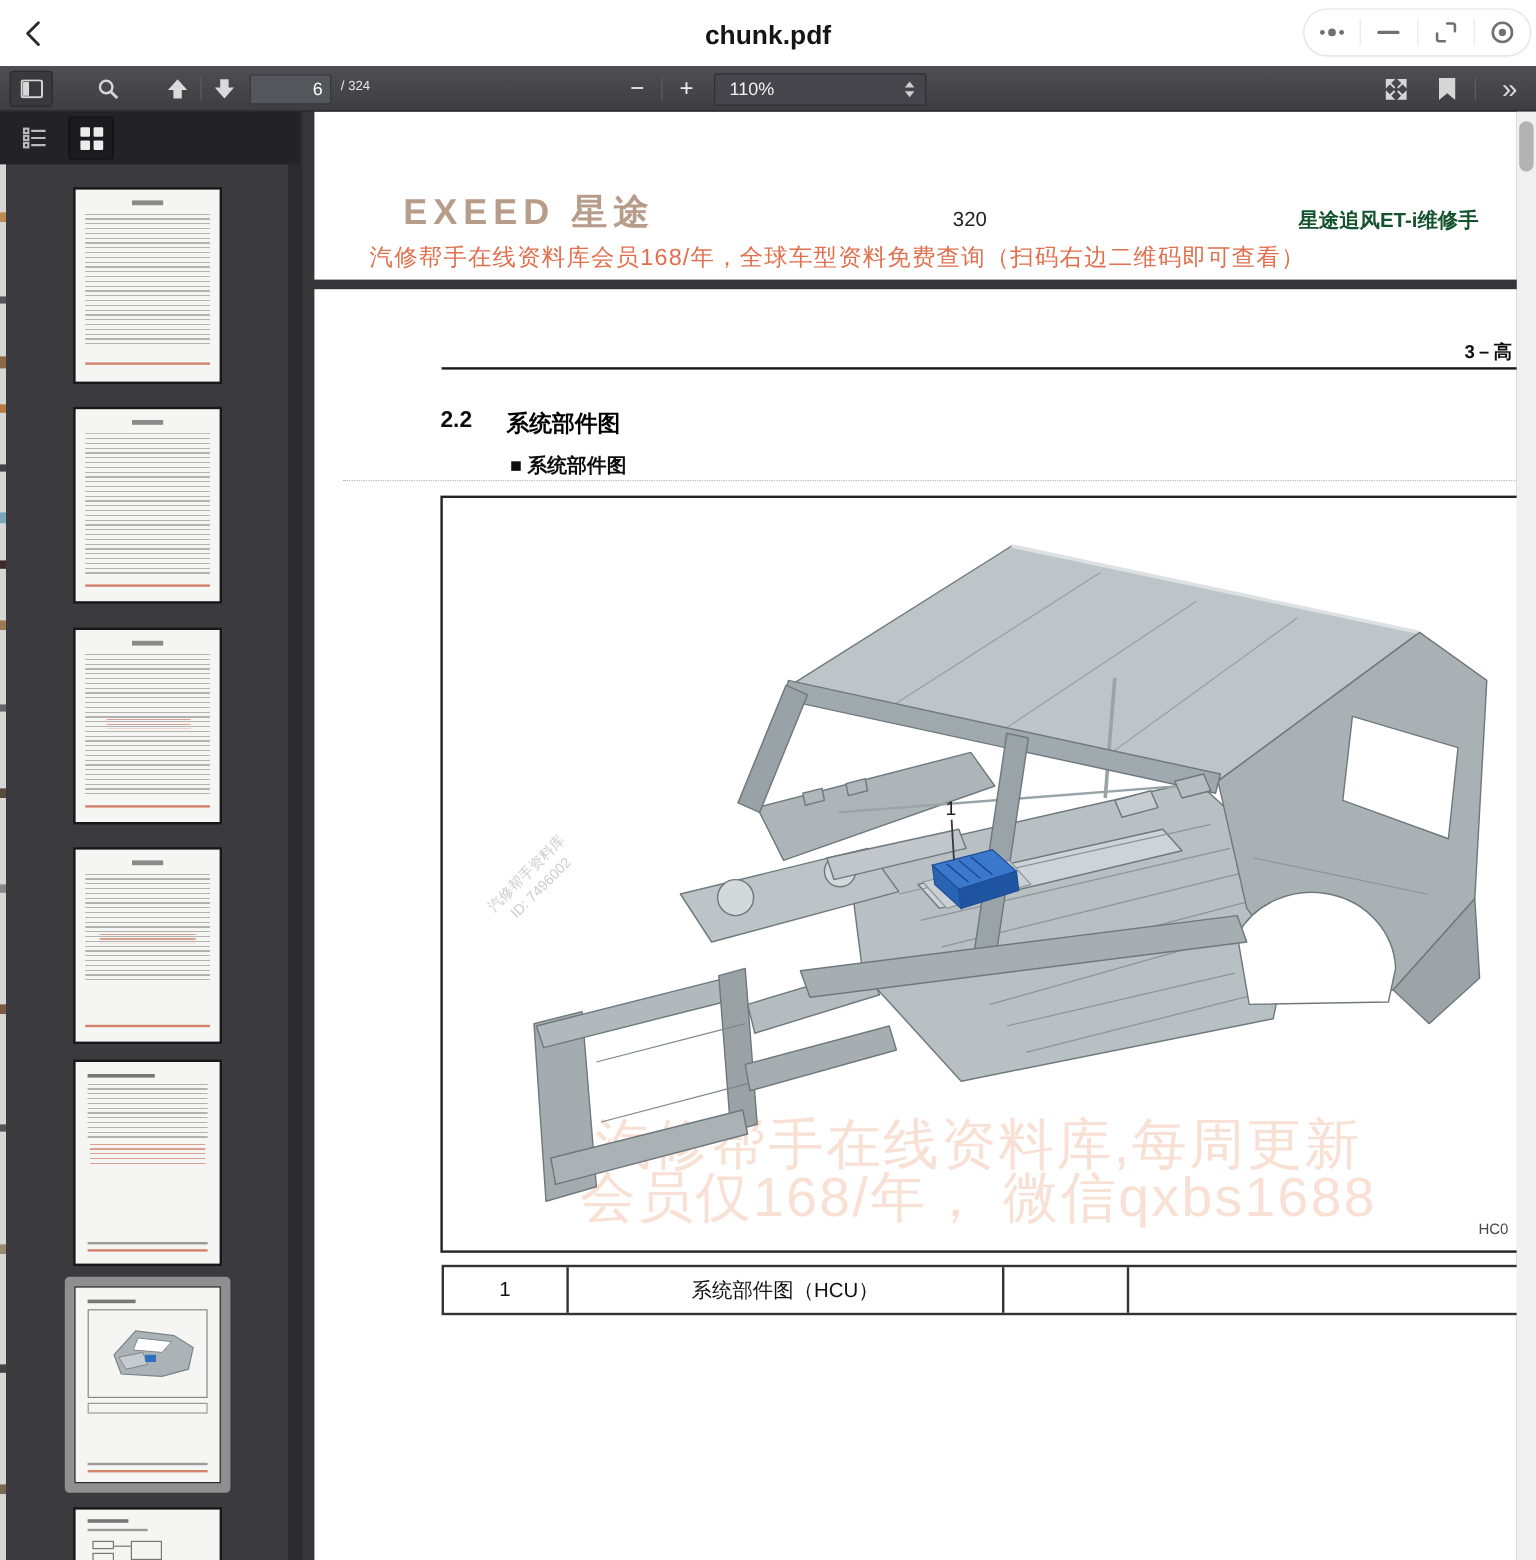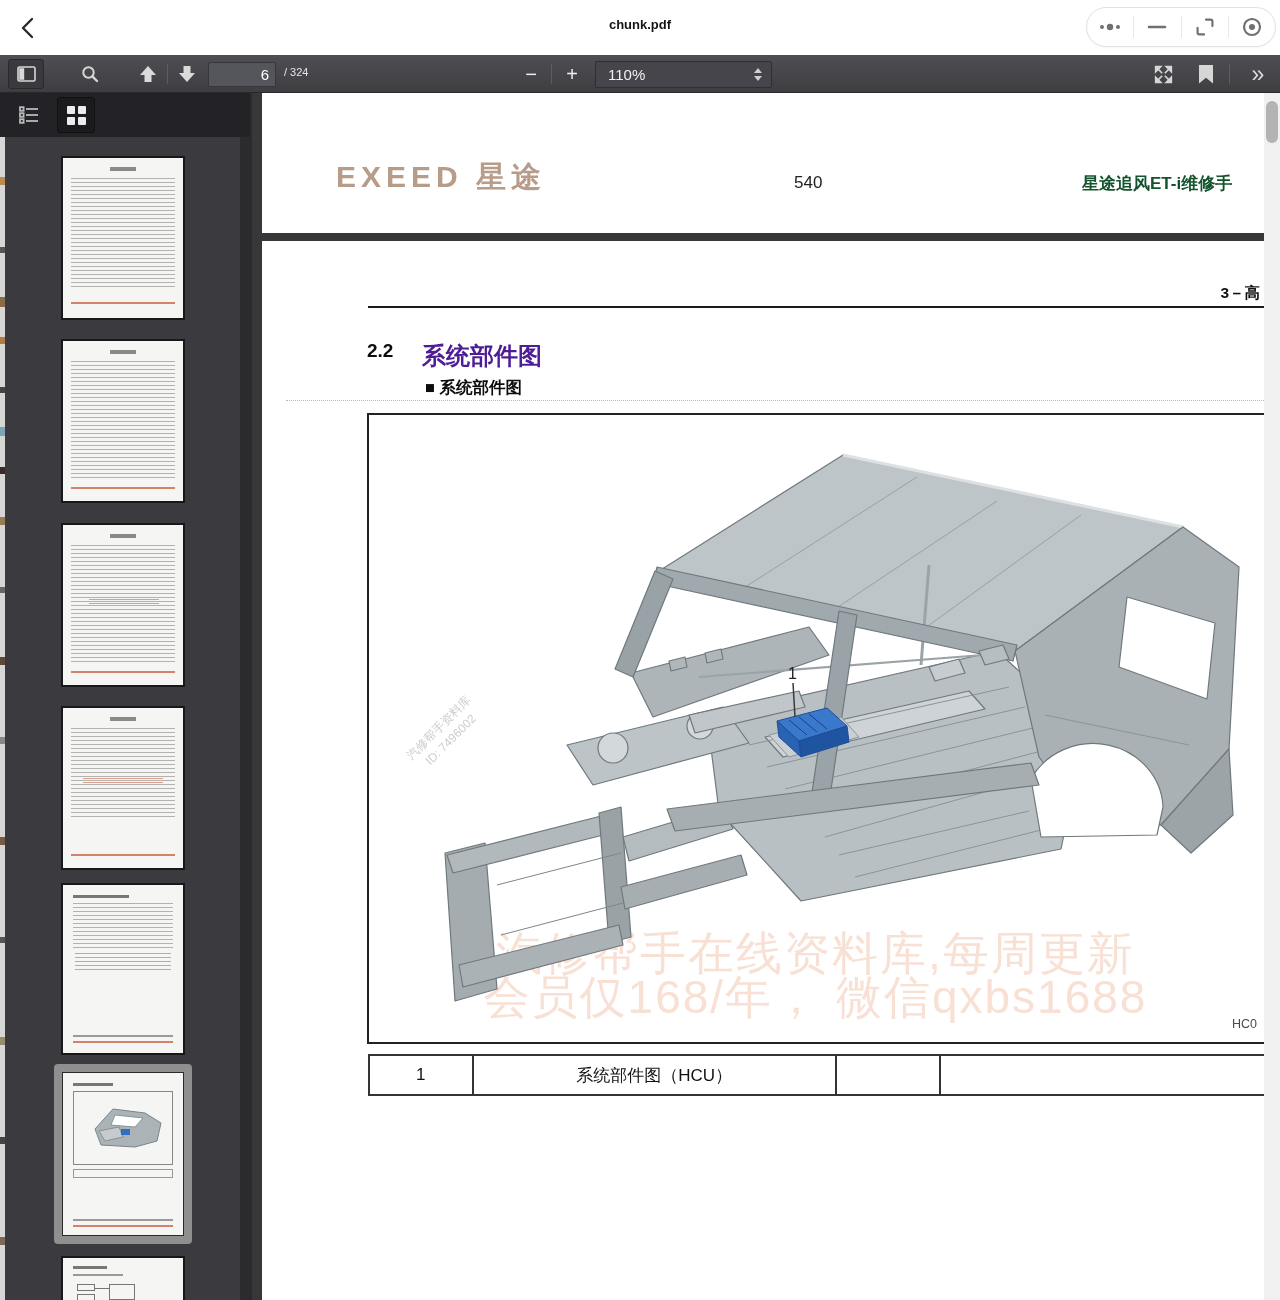--- a/index.html
+++ b/index.html
@@ -3,21 +3,21 @@
 <meta charset="utf-8">
 <style>
   * { margin:0; padding:0; box-sizing:border-box; }
   html,body { width:1280px; height:1300px; }
   body { position:relative; overflow:hidden; background:#37373a; font-family:"Liberation Sans", sans-serif; }
   .abs { position:absolute; }
 
   
   .titlebar { left:0; top:0; width:1280px; height:55px; background:#ffffff; }
   .back-btn { left:14px; top:13px; width:30px; height:30px; cursor:pointer; }
-  .app-title { left:0; top:17px; width:1280px; text-align:center; font-size:13px; font-weight:600; color:#151515; }
+  .app-title { left:0; top:17px; width:1280px; text-align:center; font-size:22px; font-weight:600; color:#151515; }
   .win-capsule { left:1086px; top:7px; width:190px; height:40px; background:#fff; border:1px solid #e2e2e2; border-radius:21px; display:flex; align-items:center; box-shadow:0 1px 2px rgba(0,0,0,.04); }
   .win-capsule .wc-item { flex:1; display:flex; align-items:center; justify-content:center; height:100%; cursor:pointer; }
   .wc-div { width:1px; height:22px; background:#e9e9e9; }
 
   
   .pdf-toolbar { left:0; top:55px; width:1280px; height:38px; background:linear-gradient(#4e4e53,#3e3e42); border-bottom:1px solid #28282b; z-index:20; }
   .tb-btn { position:absolute; top:4px; height:30px; display:flex; align-items:center; justify-content:center; border-radius:3px; cursor:pointer; }
   .toggle-btn { left:8px; width:36px; background:#39393e; border:1px solid #2a2a2e; }
   .tb-div { position:absolute; top:9px; width:1px; height:20px; background:#5c5c62; }
   .page-input { position:absolute; left:208px; top:7px; width:68px; height:25px; background:#55555c; border:1px solid #36363b; border-radius:2px; color:#fff; font-size:15px; text-align:right; padding-right:6px; font-family:"Liberation Sans",sans-serif; }
@@ -52,21 +52,21 @@
   .page-b { left:262px; top:241px; width:1002px; height:1059px; background:#fff; overflow:hidden; z-index:2; }
   .exeed-logo { left:74px; top:64px; font-size:30px; font-weight:800; letter-spacing:5px; color:#b79c89; white-space:nowrap; }
   .hdr-pagenum { left:532px; top:80px; font-size:17px; color:#222; }
   .hdr-manual { left:820px; top:79px; font-size:17px; font-weight:700; color:#14532d; white-space:nowrap; }
   .hdr-promo { left:46px; top:108px; font-size:19.5px; color:#e2704e; letter-spacing:1px; white-space:nowrap; }
 
   .corner-heading { right:4px; top:42px; font-size:15.5px; font-weight:600; color:#111; white-space:nowrap;text-align:center; }
   .hrule { left:106px; top:65px; width:900px; height:2px; background:#1b1b1b; }
   .dotted-rule { left:24px; top:159px; width:978px; border-top:1px dotted #b8b8b8; }
   .section-num { left:105px; top:99px; font-size:19px; font-weight:700; color:#0d0d0d; }
-  .section-title { left:160px; top:99px; font-size:24px; font-weight:700; color:#4c1d95; }
+  .section-title { left:160px; top:99px; font-size:19px; font-weight:700; color:#000000; }
   .subsection { left:163px; top:136px; font-size:16.5px; font-weight:700; color:#0d0d0d; }
 
   .figure-box { left:105px; top:172px; width:900px; height:631px; border:2px solid #232323; background:#fff; overflow:hidden; }
   .fig-svg { position:absolute; left:0; top:0; z-index:3; }
   .wm-big { position:absolute; left:0; width:893px; text-align:center; font-size:46px; color:#f8e1d4; letter-spacing:2px; white-space:nowrap; z-index:1; }
   .wm-id { position:absolute; left:-14px; top:302px; width:180px; text-align:center; font-size:12px; color:#cdcdcd; transform:rotate(-45deg); line-height:17px; z-index:1; }
   .fig-code { position:absolute; right:8px; top:602px; font-size:12.5px; color:#4a4a4a; z-index:4; }
 
   .parts-table { left:106px; top:813px; width:900px; height:42px; border:2px solid #333; display:flex; background:#fff; }
   .pt-cell { height:100%; display:flex; align-items:center; justify-content:center; font-size:17px; color:#111; }
@@ -262,22 +262,23 @@
   <div class="tline" style="left:10px;top:8px;width:34px;height:3px;background:#777;"></div>
   <div class="tline" style="left:10px;top:16px;width:50px;height:2px;background:#999;"></div>
   <div class="tline" style="left:14px;top:26px;width:18px;height:7px;border:1px solid #777;"></div>
   <div class="tline" style="left:14px;top:36px;width:18px;height:7px;border:1px solid #777;"></div>
   <div class="tline" style="left:46px;top:26px;width:26px;height:16px;border:1px solid #777;"></div>
   <div class="tline" style="left:32px;top:30px;width:14px;height:1px;background:#777;"></div>
 </div>
 
 <div class="abs page-a">
   <div class="abs exeed-logo">EXEED 星途</div>
-  <div class="abs hdr-pagenum">540</div>
+  <div class="abs hdr-pagenum">320</div>
   <div class="abs hdr-manual">星途追风ET-i维修手</div>
+  <div class="abs hdr-promo">汽修帮手在线资料库会员168/年，全球车型资料免费查询（扫码右边二维码即可查看）</div>
 </div>
 
 <div class="abs page-b">
   <div class="abs corner-heading">3－高</div>
   <div class="abs hrule"></div>
   <div class="abs section-num">2.2</div>
   <div class="abs section-title">系统部件图</div>
   <div class="abs subsection">■ 系统部件图</div>
   <div class="abs dotted-rule"></div>
 

